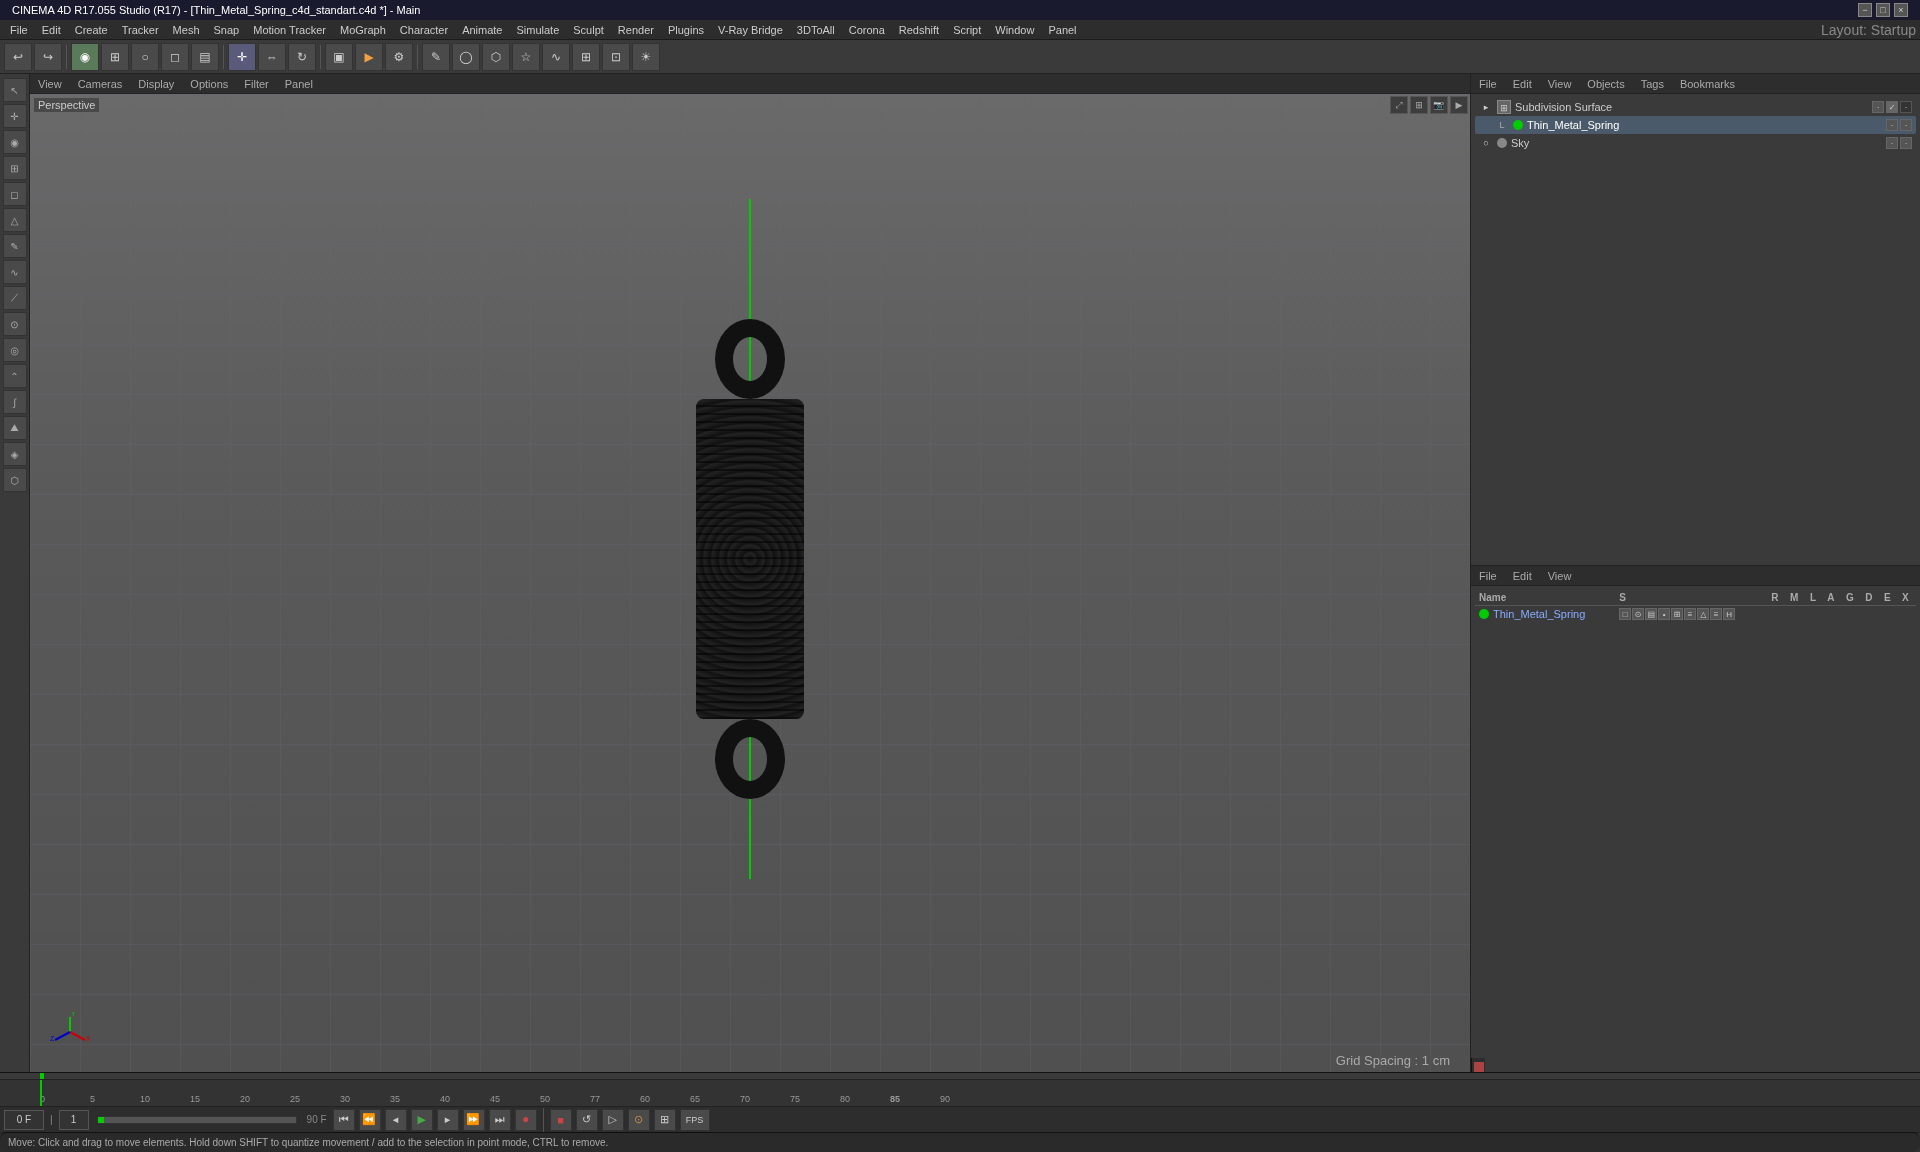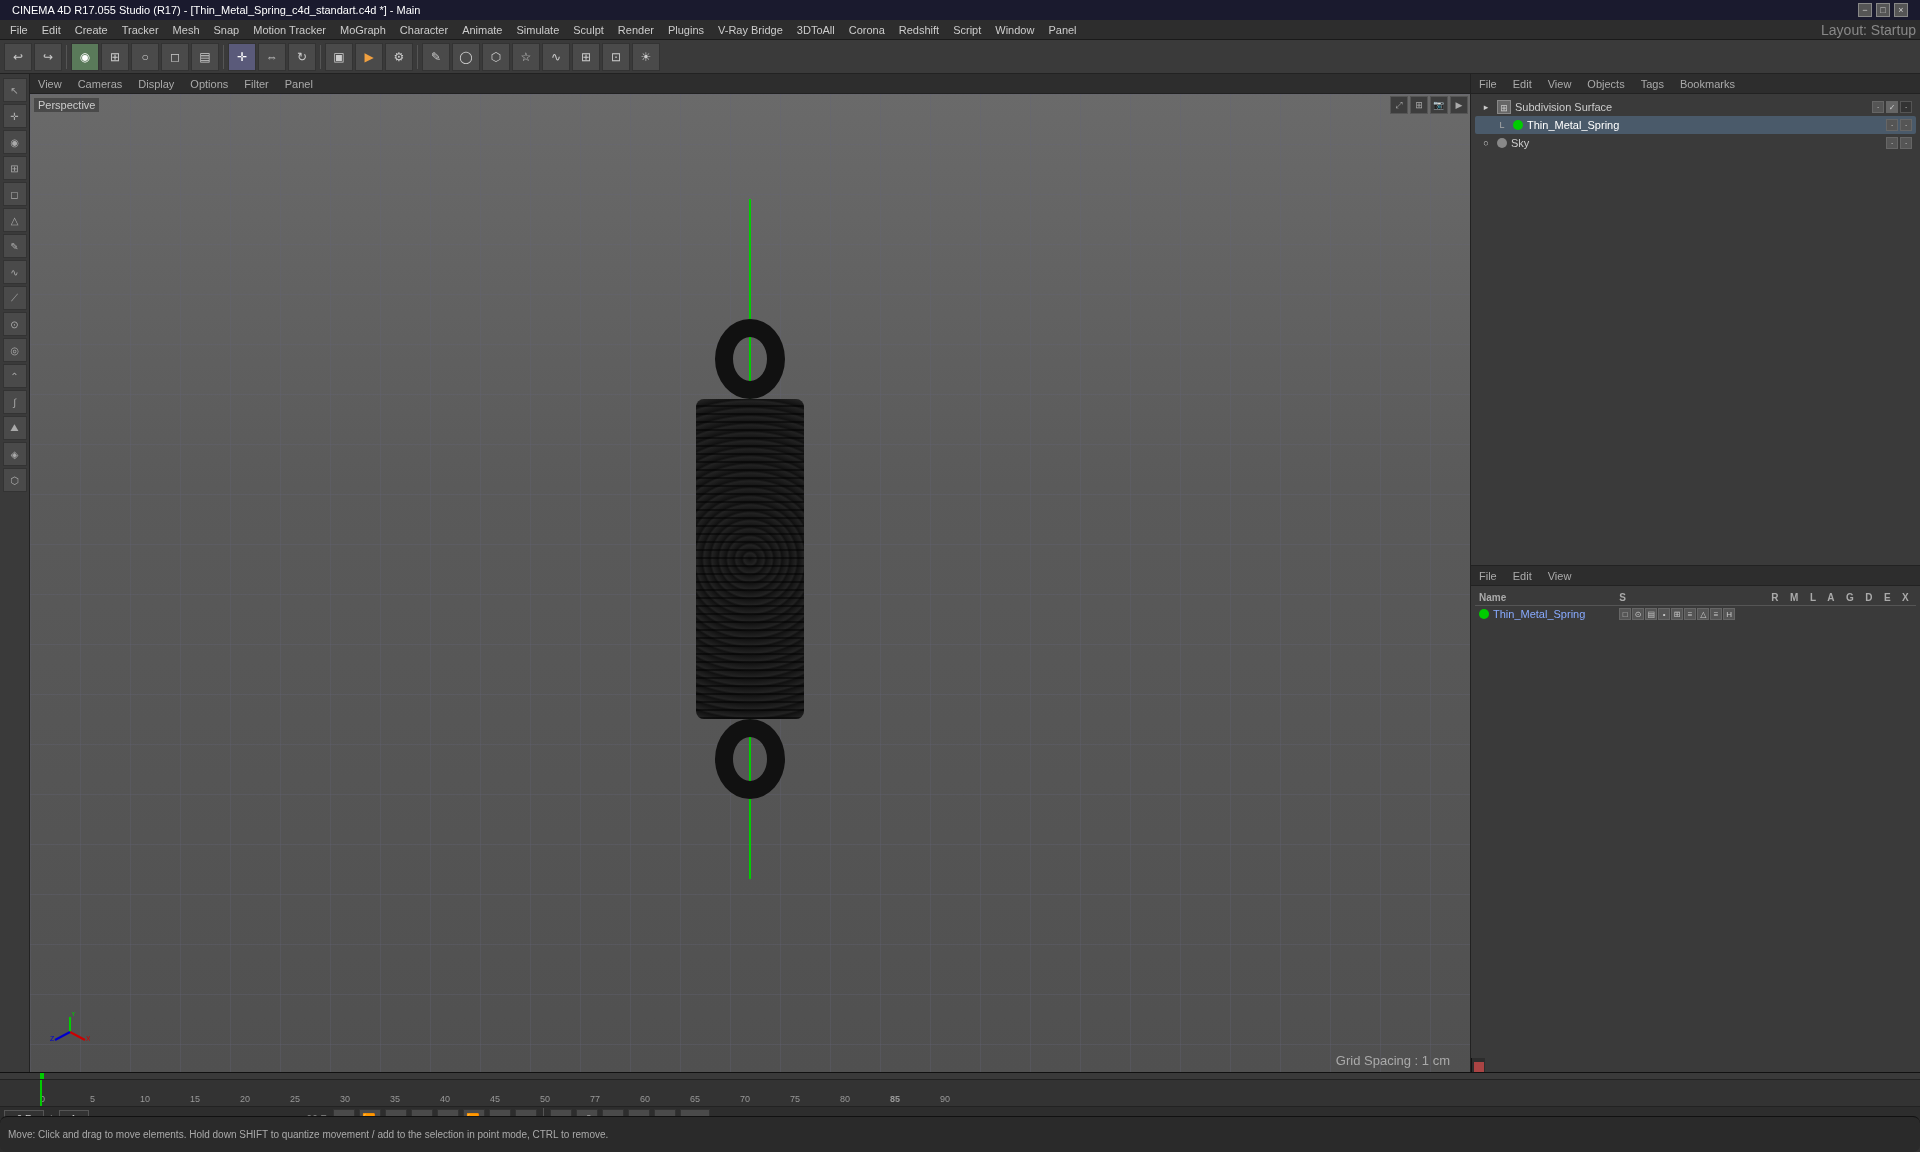--- a/index.html
+++ b/index.html
@@ -419,21 +419,21 @@
       justify-content: flex-start;
       gap: 2px;
       border-bottom: 1px solid #444;
       margin-bottom: 4px;
     }
 
     
     #status-bar {
       position: absolute;
       bottom: 0; left: 0; right: 0;
-      height: 36px;
+      height: 20px;
       background: #2a2a2a;
       border-top: 1px solid #111;
       display: flex;
       align-items: center;
       padding: 0 8px;
       font-size: 10px;
       color: #aaa;
       z-index: 100;
       border-radius: 7px;
     }

